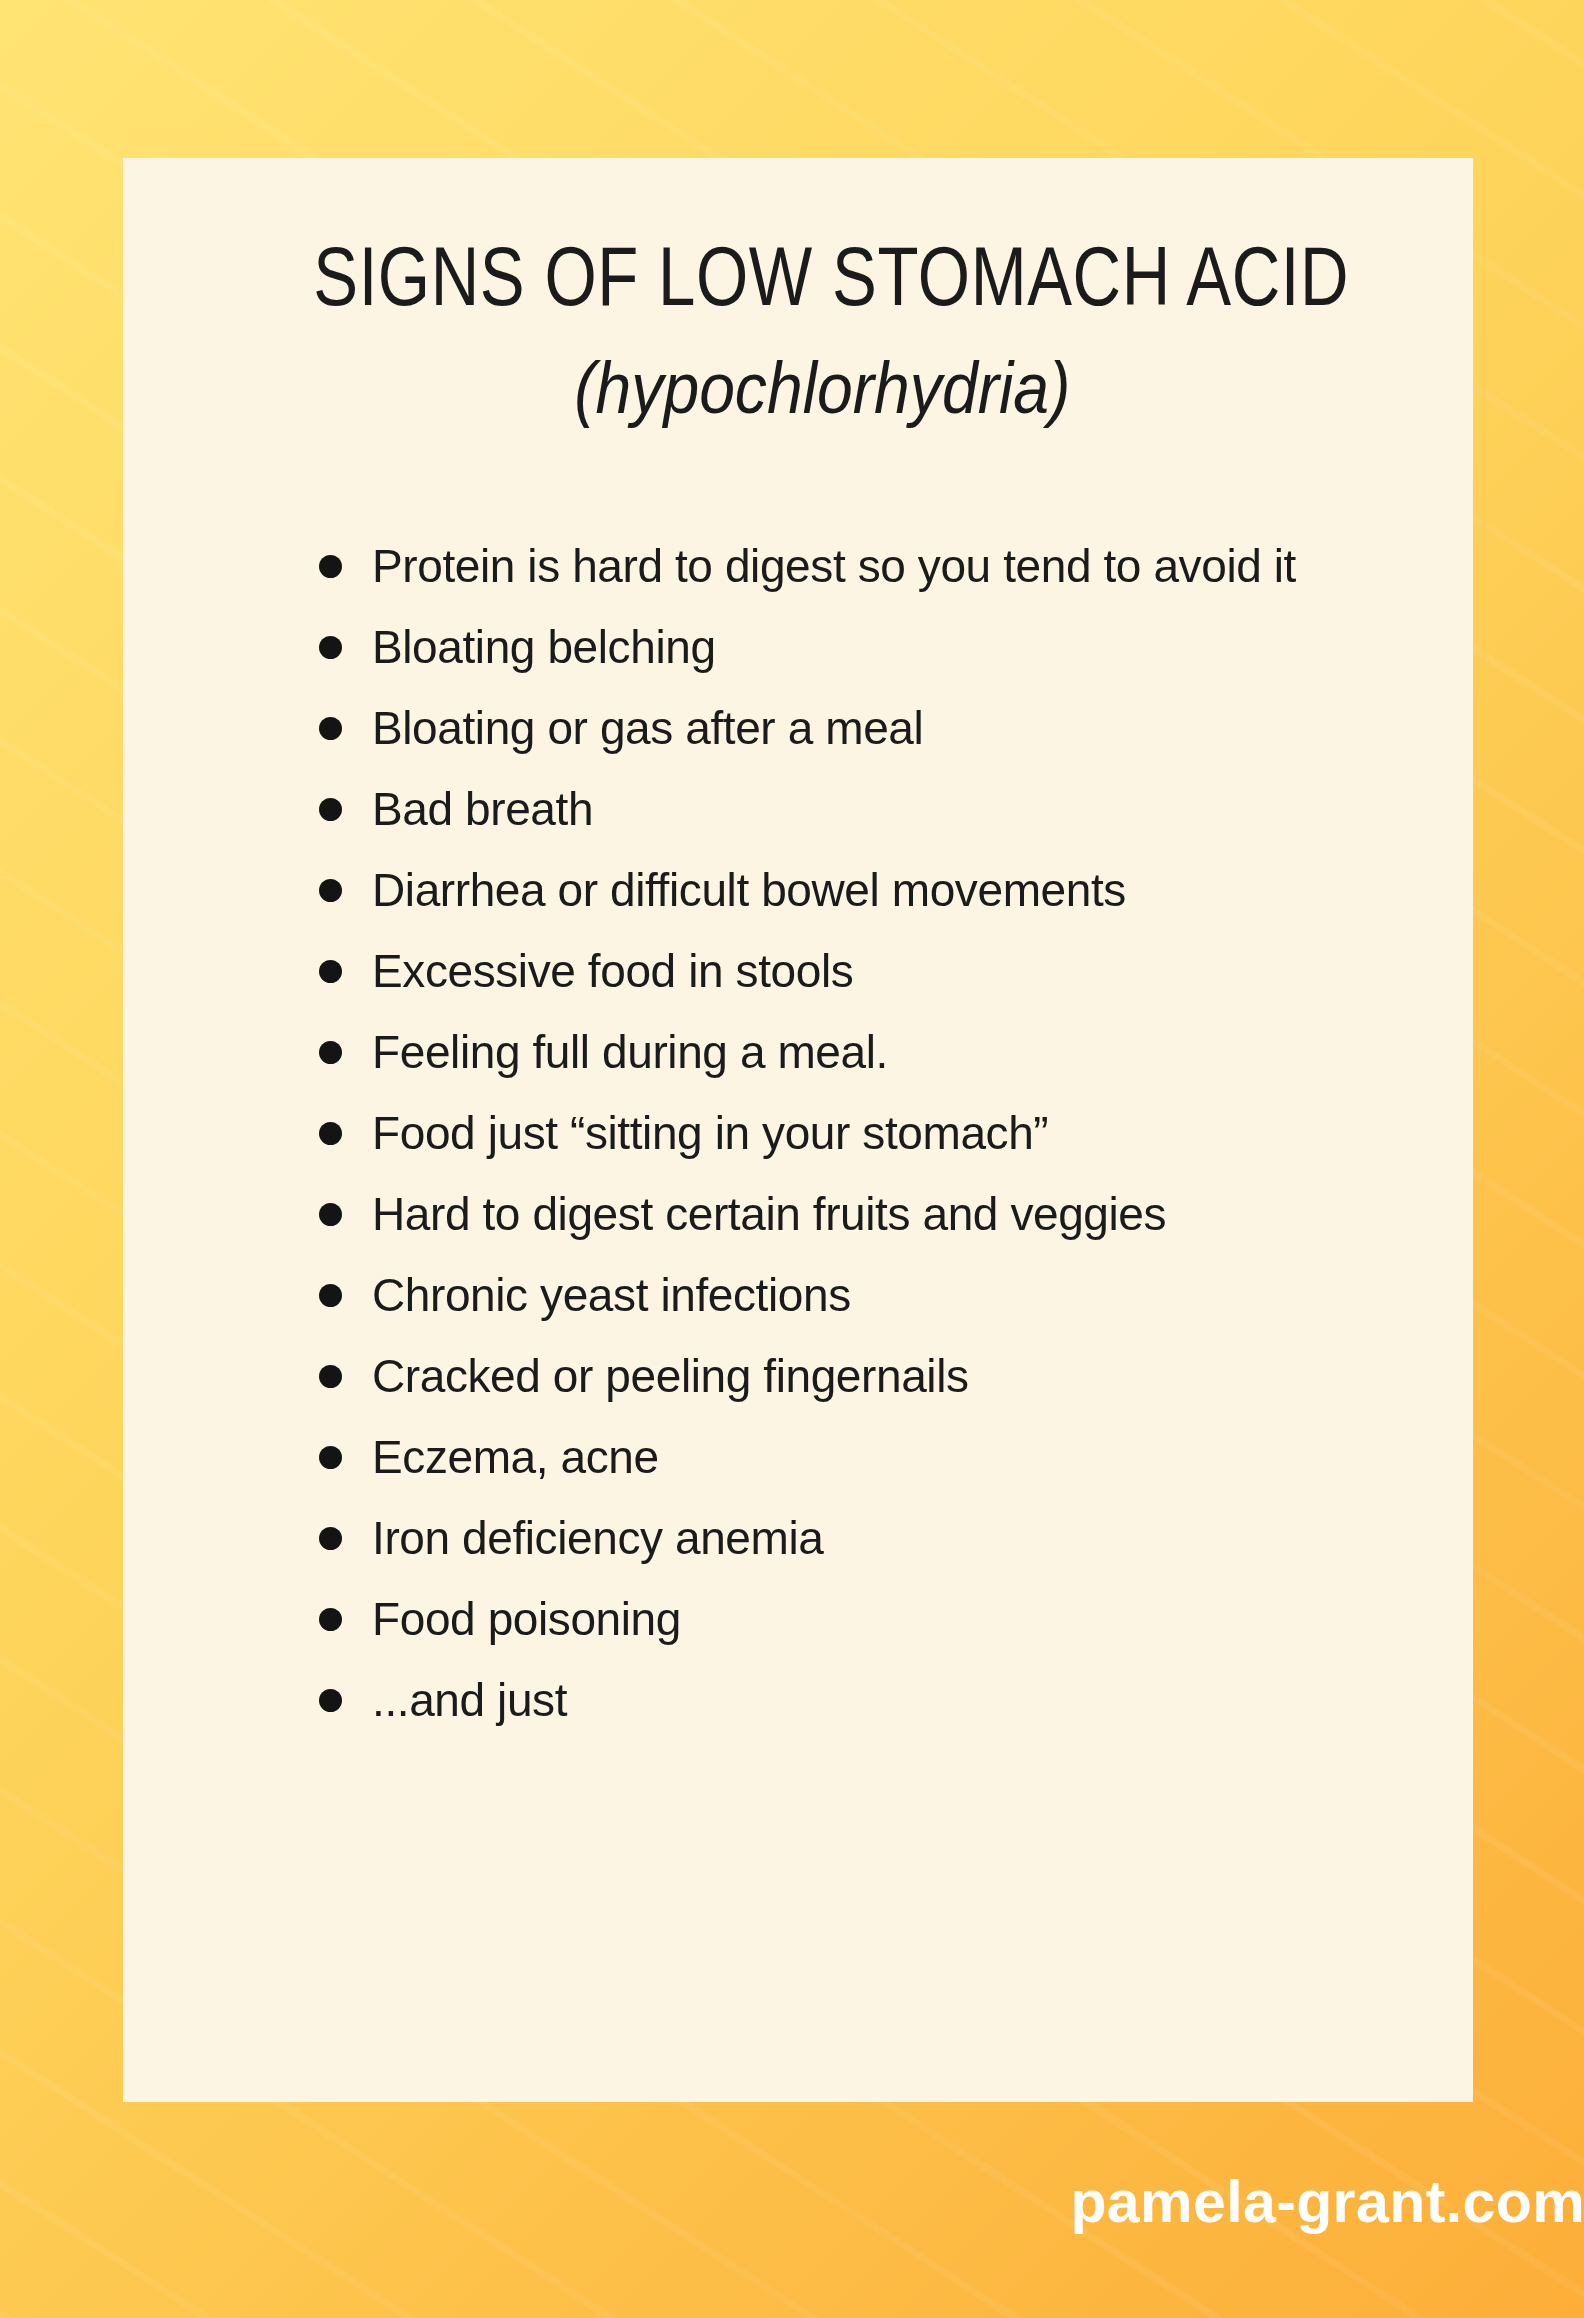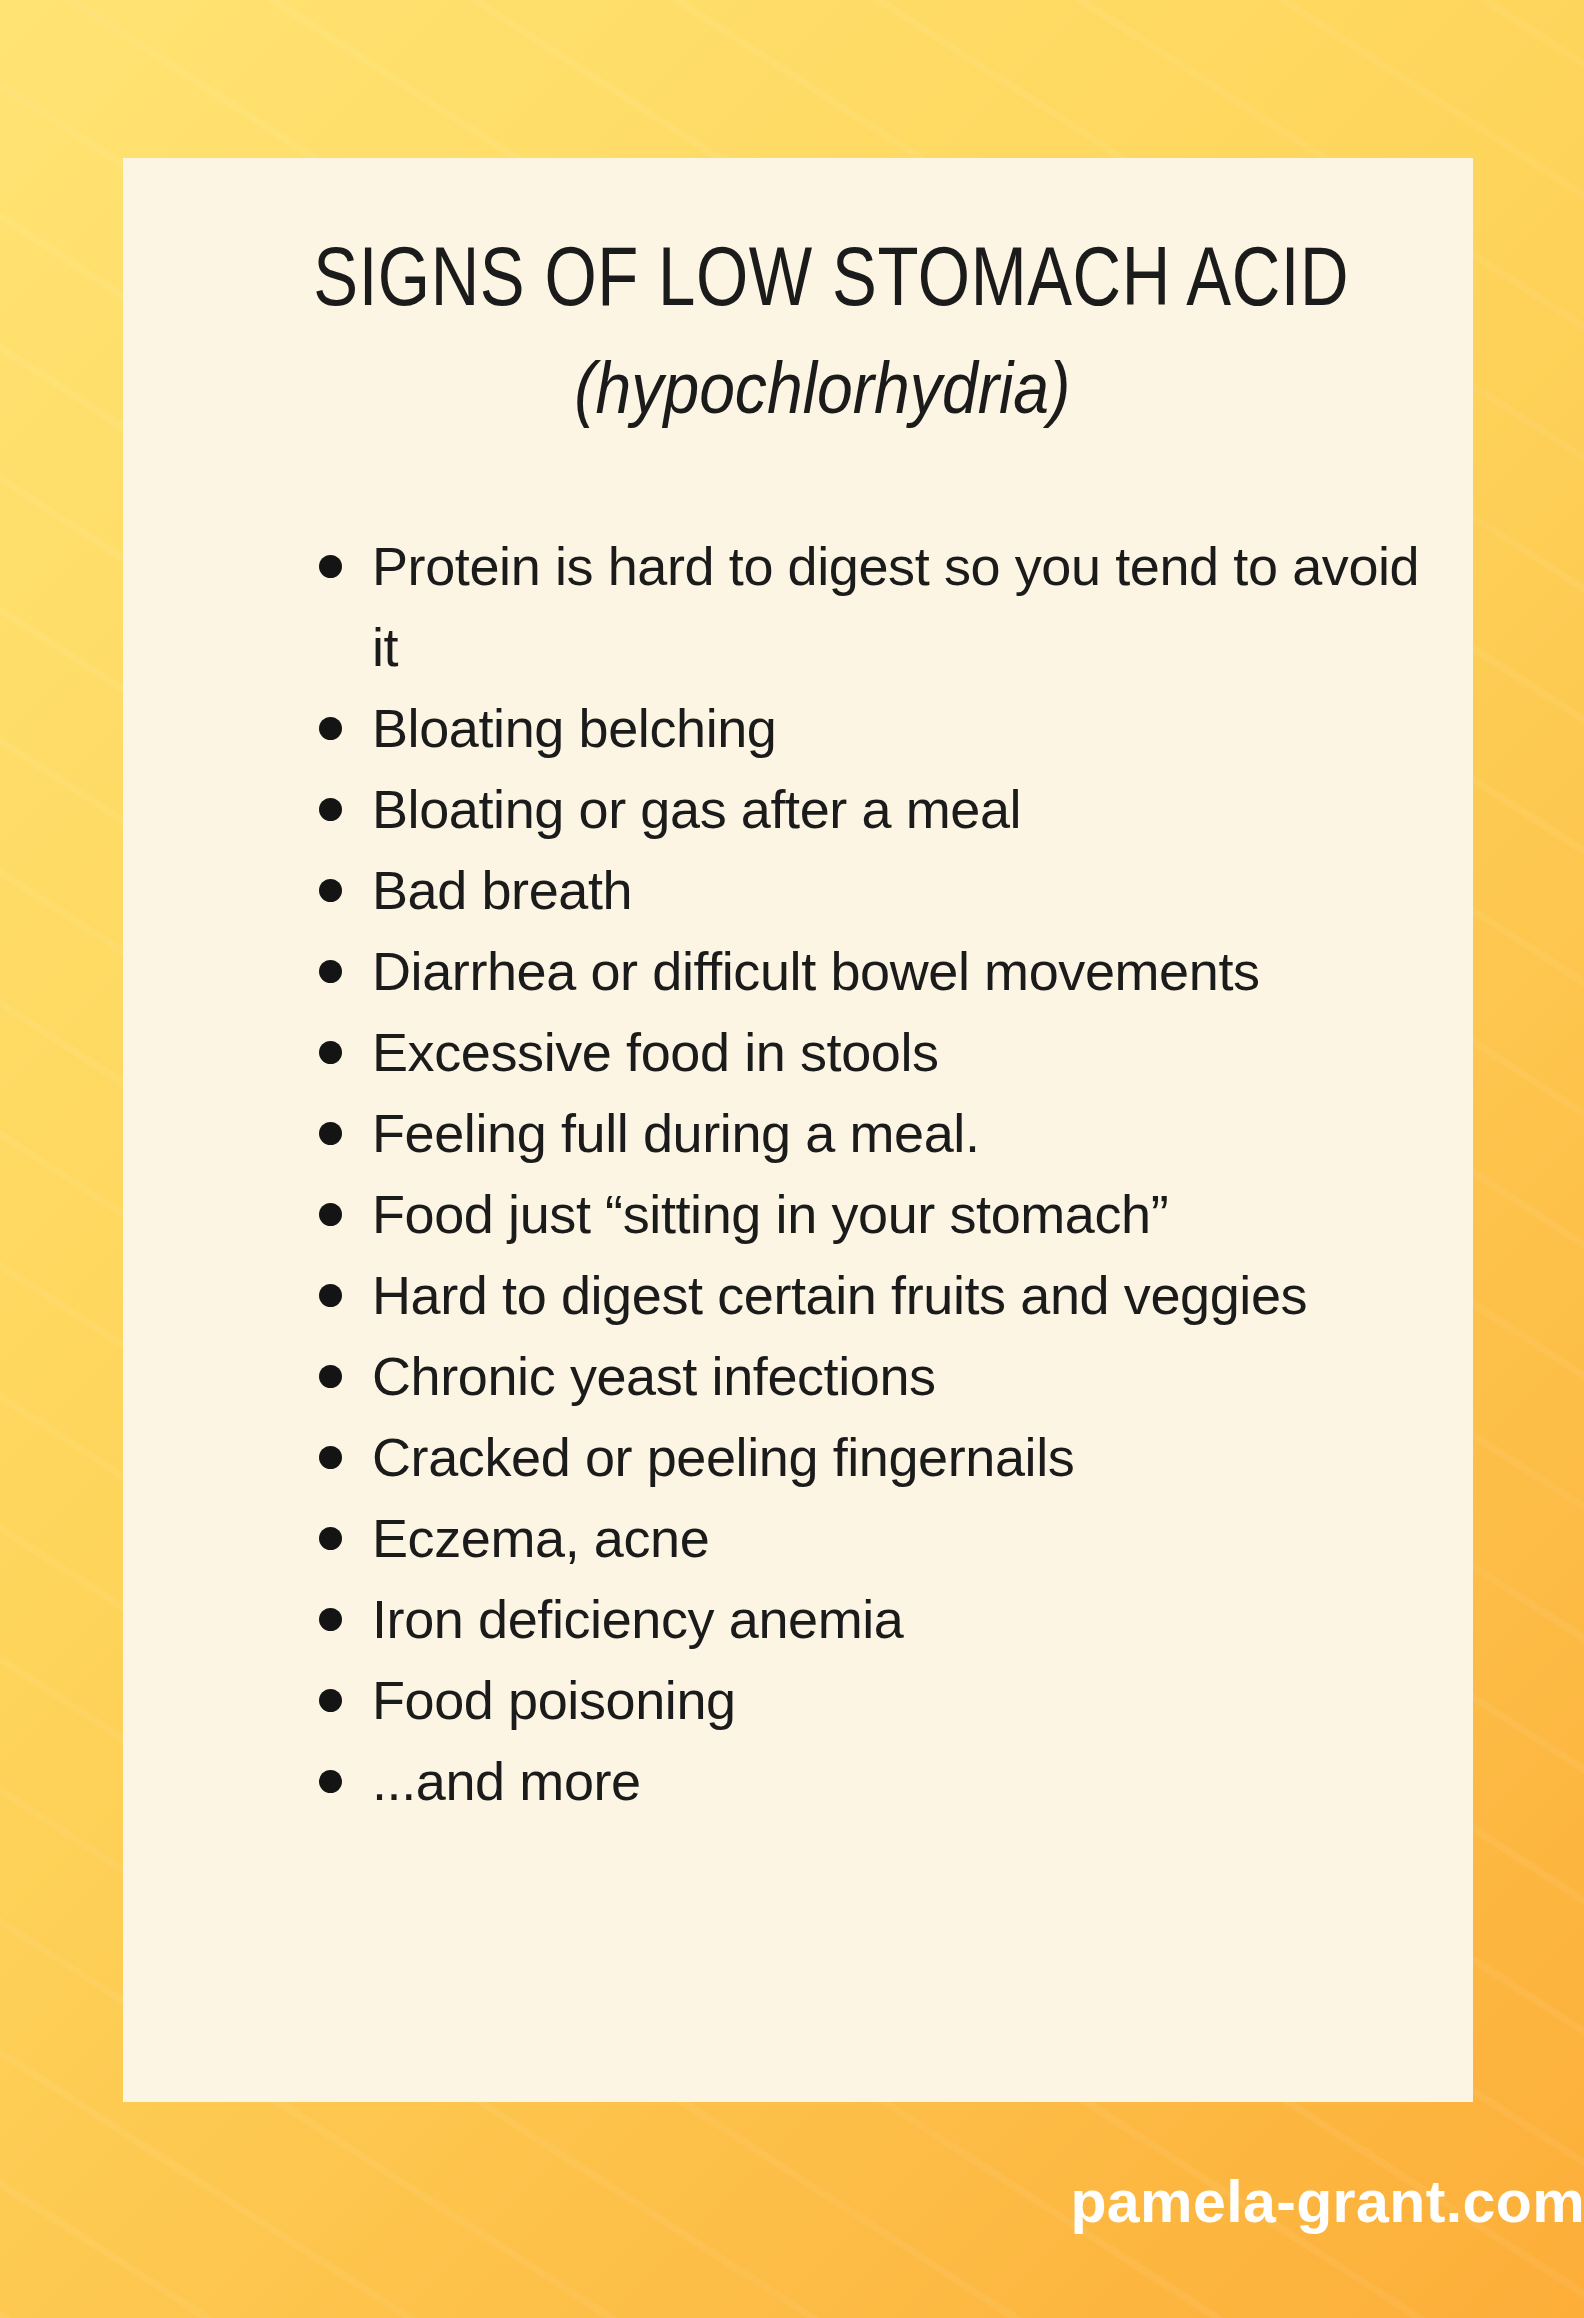--- a/index.html
+++ b/index.html
@@ -41,21 +41,21 @@
     line-height: 103px;
     font-weight: 400;
     color: #1b1b1b;
     transform: scaleX(0.88);
     transform-origin: center;
   }
   .list {
     margin: 87px 0 0;
     padding: 0 35px 0 201px;
     list-style: none;
-    font-size: 54px;
+    font-size: 46px;
     line-height: 81px;
     color: #1b1b1b;
     letter-spacing: -0.4px;
   }
   .list li { position: relative; }
   .bullet {
     position: absolute;
     left: -53px; top: 29px;
     width: 23px; height: 23px;
     border-radius: 50%;
@@ -87,18 +87,18 @@
     <li><span class="bullet"></span><span>Diarrhea or difficult bowel movements</span></li>
     <li><span class="bullet"></span><span>Excessive food in stools</span></li>
     <li><span class="bullet"></span><span>Feeling full during a meal.</span></li>
     <li><span class="bullet"></span><span>Food just “sitting in your stomach”</span></li>
     <li><span class="bullet"></span><span>Hard to digest certain fruits and veggies</span></li>
     <li><span class="bullet"></span><span>Chronic yeast infections</span></li>
     <li><span class="bullet"></span><span>Cracked or peeling fingernails</span></li>
     <li><span class="bullet"></span><span>Eczema, acne</span></li>
     <li><span class="bullet"></span><span>Iron deficiency anemia</span></li>
     <li><span class="bullet"></span><span>Food poisoning</span></li>
-    <li><span class="bullet"></span><span>...and more</span></li>
+    <li><span class="bullet"></span><span>...and just</span></li>
   </ul>
 </div>
 
 <div class="footer">pamela-grant.com</div>
 
 
 </body></html>

